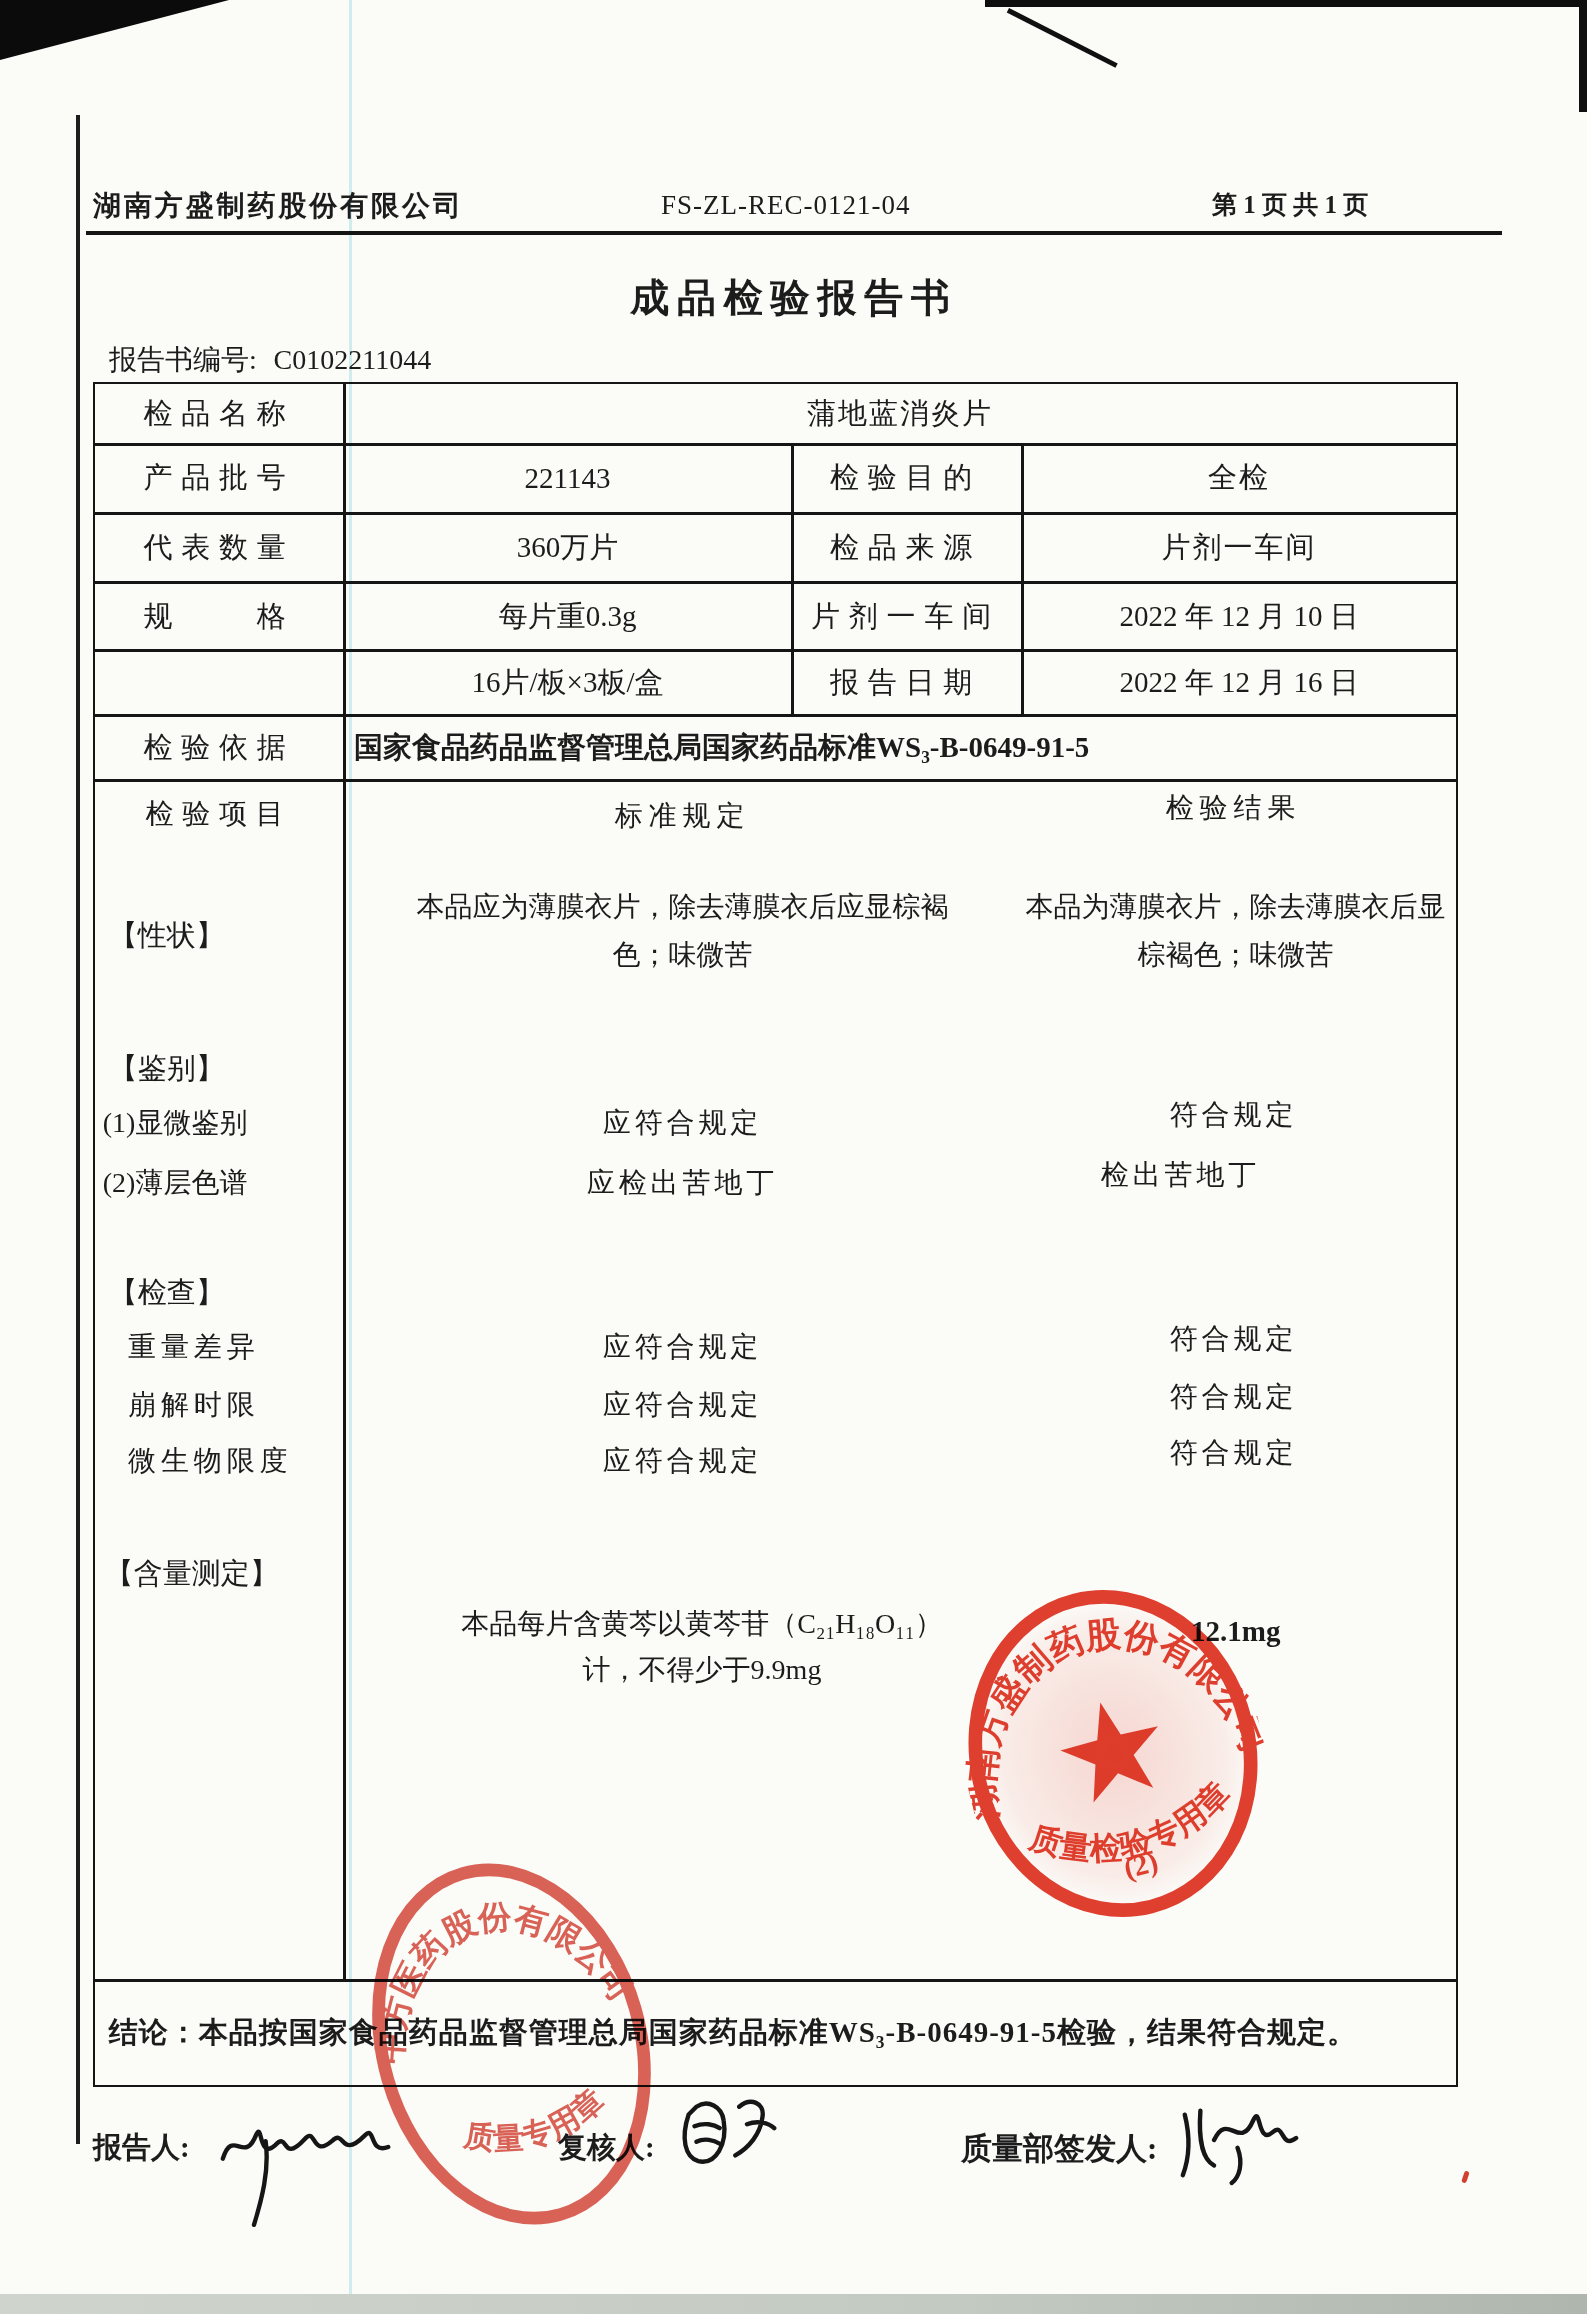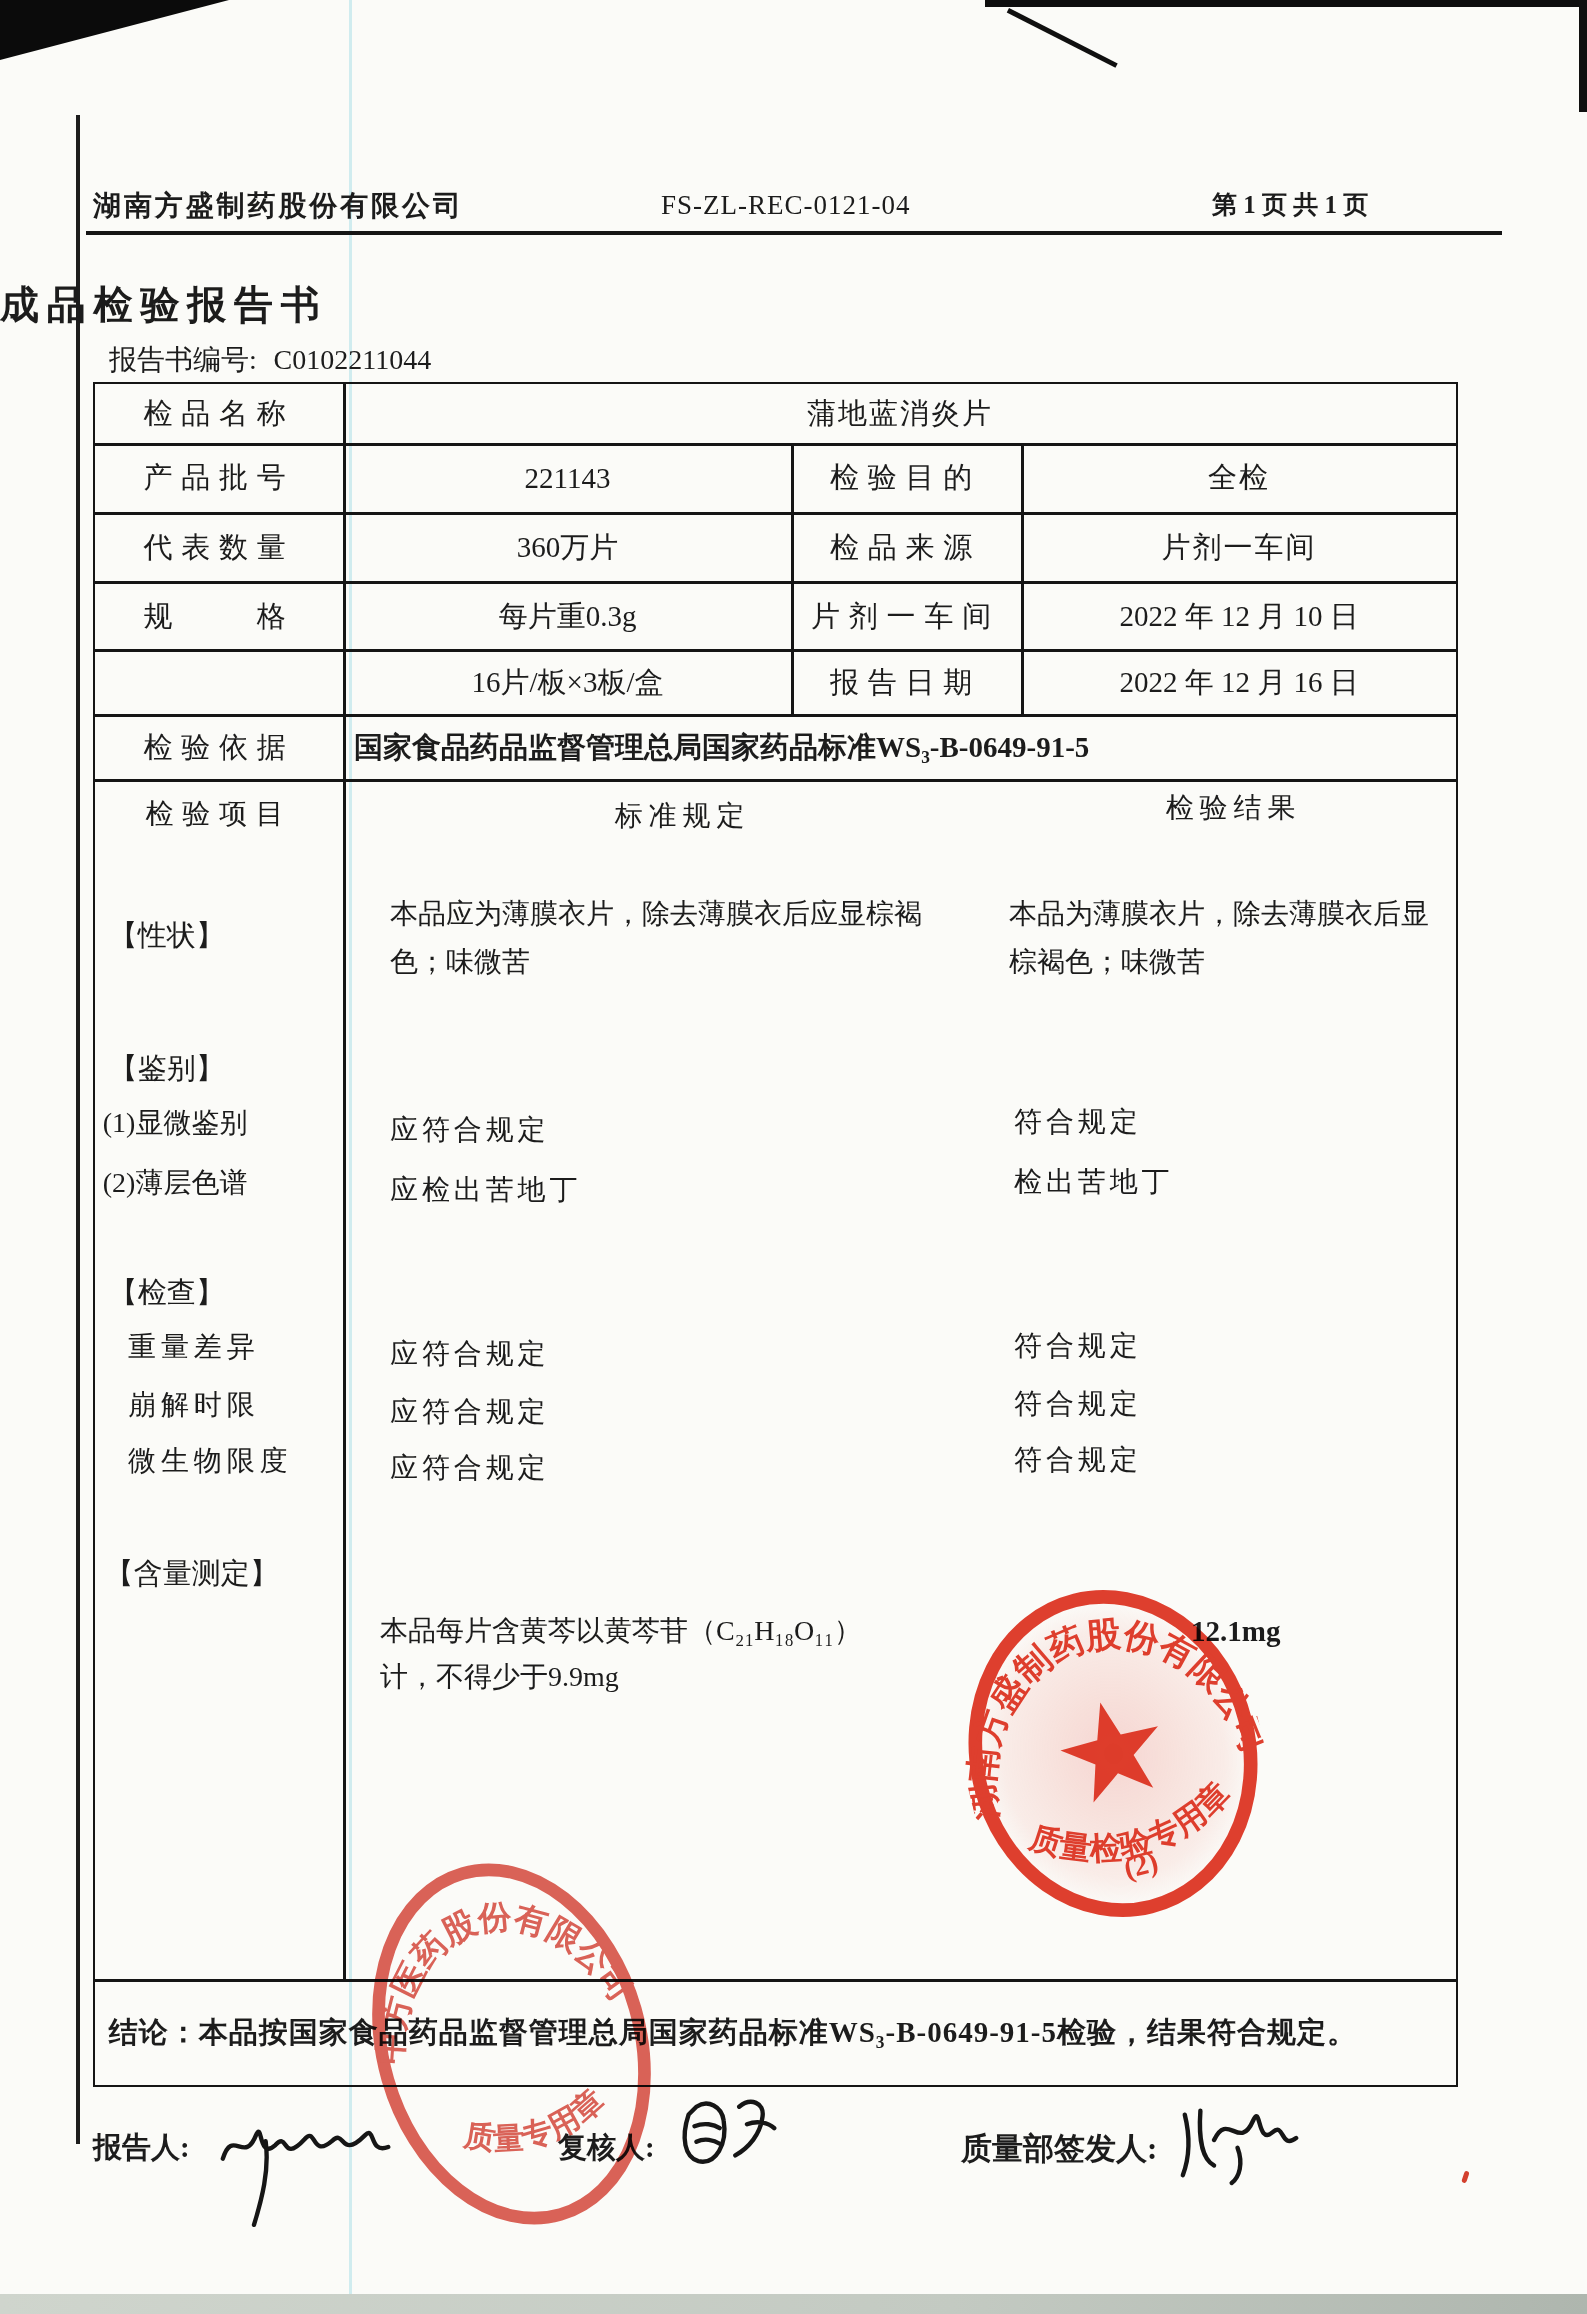--- a/index.html
+++ b/index.html
@@ -1,20 +1,20 @@
 <!DOCTYPE html>
 <html><head>
 <meta charset="utf-8">
 <style>
   html,body{margin:0;padding:0;background:#5a5a5a;}
   .page{position:relative;width:1588px;height:2314px;background:#fbfbf8;overflow:hidden;
         font-family:"Liberation Serif","DejaVu Serif",serif;color:#1c1c1c;}
   .abs{position:absolute;}
   .cjk{letter-spacing:2px;}
-  .ctr{text-align:left;margin-top:7px;}
+  .ctr{text-align:center;}
   .hline{position:absolute;background:#151515;height:2.9px;}
   .vline{position:absolute;background:#151515;width:2.9px;}
   .cell{position:absolute;display:flex;align-items:center;justify-content:center;font-size:29px;}
   .cell.left{justify-content:flex-start;}
   .lbl{letter-spacing:8.8px;}
   .tableBox{position:absolute;left:93px;top:382px;width:1361px;height:1701px;border:2.9px solid #151515;}
   .stamp{position:absolute;mix-blend-mode:multiply;}
   .halo{position:absolute;border-radius:50%;
         background:radial-gradient(closest-side,rgba(238,130,120,.30),rgba(242,150,140,.14) 62%,rgba(250,200,195,0) 78%);}
   .sig path{fill:none;stroke:#161616;stroke-width:4.5;stroke-linecap:round;stroke-linejoin:round;}
@@ -96,21 +96,21 @@
       <div>本品为薄膜衣片，除去薄膜衣后显</div>
       <div>棕褐色；味微苦</div>
     </div>
 
     <div class="abs" style="left:13.7px;top:665px;font-size:29px;">【鉴别】</div>
     <div class="abs" style="left:7.8px;top:720px;font-size:28px;">(1)显微鉴别</div>
     <div class="abs ctr" style="left:295px;top:720px;width:585px;font-size:28px;letter-spacing:3.9px;">应符合规定</div>
     <div class="abs ctr" style="left:919px;top:712px;width:439px;font-size:28px;letter-spacing:3.9px;">符合规定</div>
     <div class="abs" style="left:7.8px;top:780px;font-size:28px;">(2)薄层色谱</div>
     <div class="abs ctr" style="left:295px;top:780px;width:585px;font-size:28px;letter-spacing:3.9px;">应检出苦地丁</div>
-    <div class="abs ctr" style="left:919px;top:772px;width:439px;font-size:28px;letter-spacing:3.9px;">检出苦地丁</div>
+    <div class="abs ctr" style="left:866px;top:772px;width:439px;font-size:28px;letter-spacing:3.9px;">检出苦地丁</div>
 
     <div class="abs" style="left:13.7px;top:889px;font-size:29px;">【检查】</div>
     <div class="abs" style="left:33px;top:944px;font-size:28px;letter-spacing:4.9px;">重量差异</div>
     <div class="abs ctr" style="left:295px;top:944px;width:585px;font-size:28px;letter-spacing:3.9px;">应符合规定</div>
     <div class="abs ctr" style="left:919px;top:936px;width:439px;font-size:28px;letter-spacing:3.9px;">符合规定</div>
     <div class="abs" style="left:33px;top:1002px;font-size:28px;letter-spacing:4.9px;">崩解时限</div>
     <div class="abs ctr" style="left:295px;top:1002px;width:585px;font-size:28px;letter-spacing:3.9px;">应符合规定</div>
     <div class="abs ctr" style="left:919px;top:994px;width:439px;font-size:28px;letter-spacing:3.9px;">符合规定</div>
     <div class="abs" style="left:33px;top:1058px;font-size:28px;letter-spacing:4.9px;">微生物限度</div>
     <div class="abs ctr" style="left:295px;top:1058px;width:585px;font-size:28px;letter-spacing:3.9px;">应符合规定</div>

